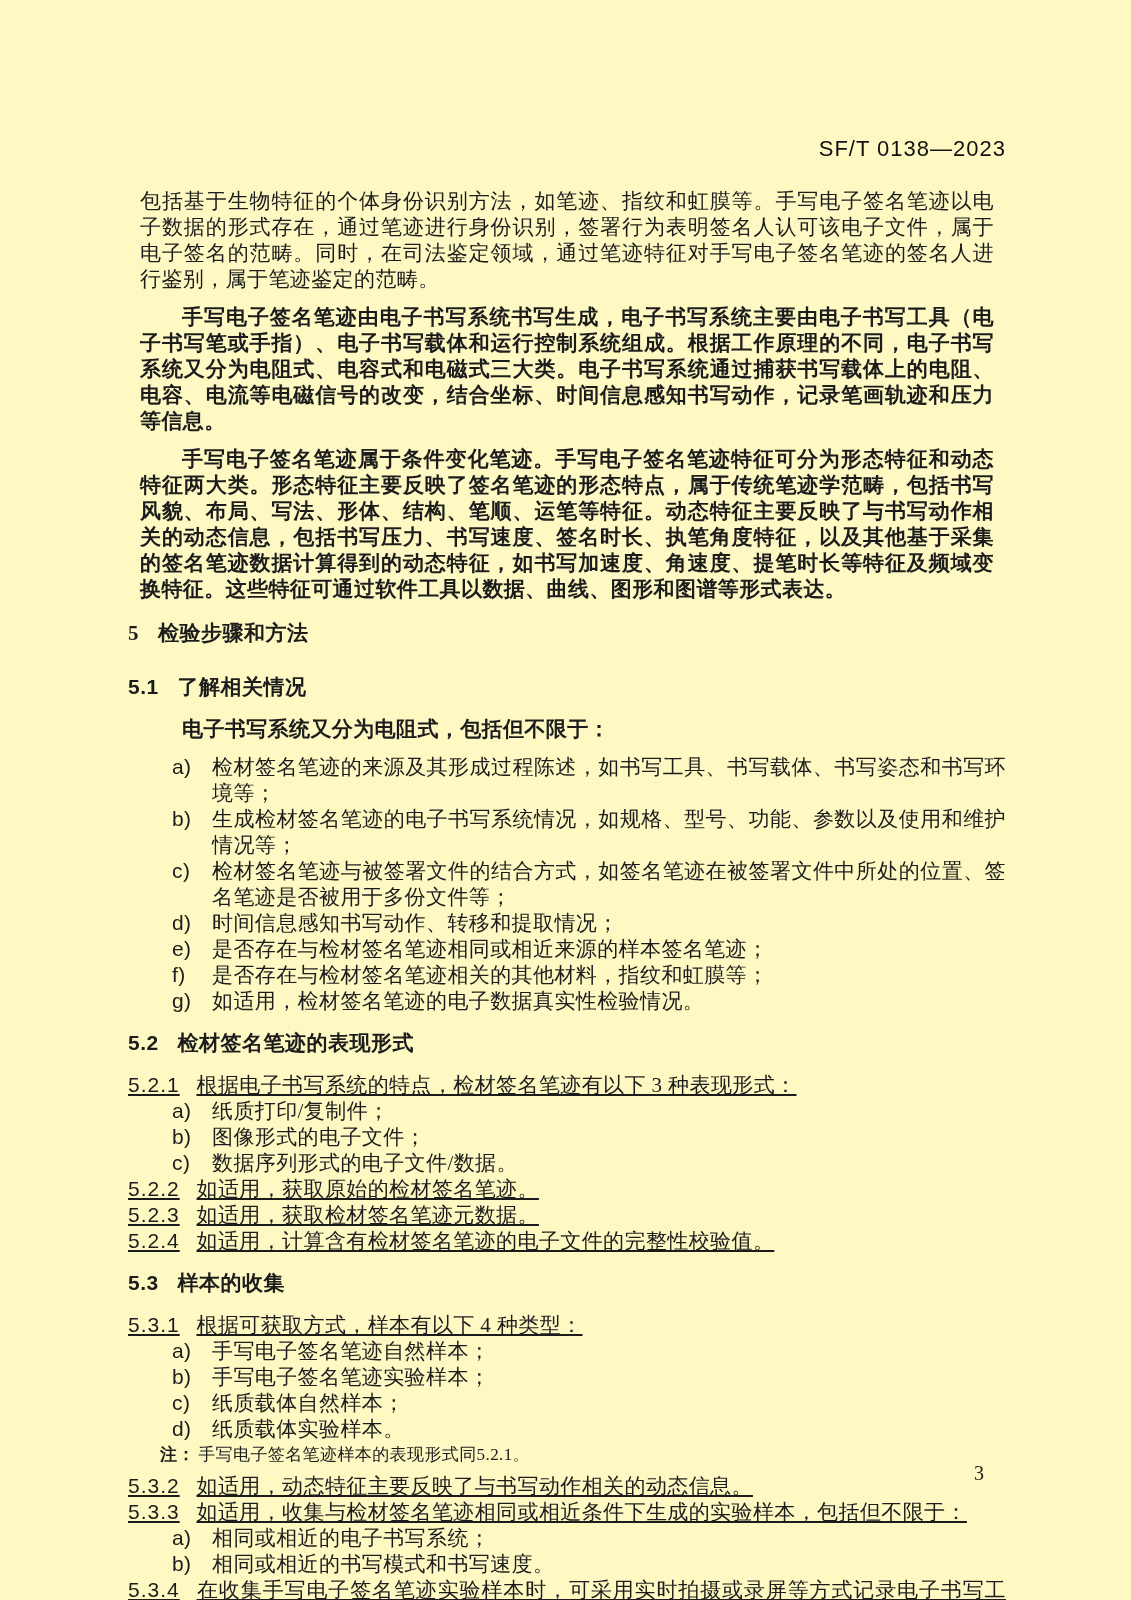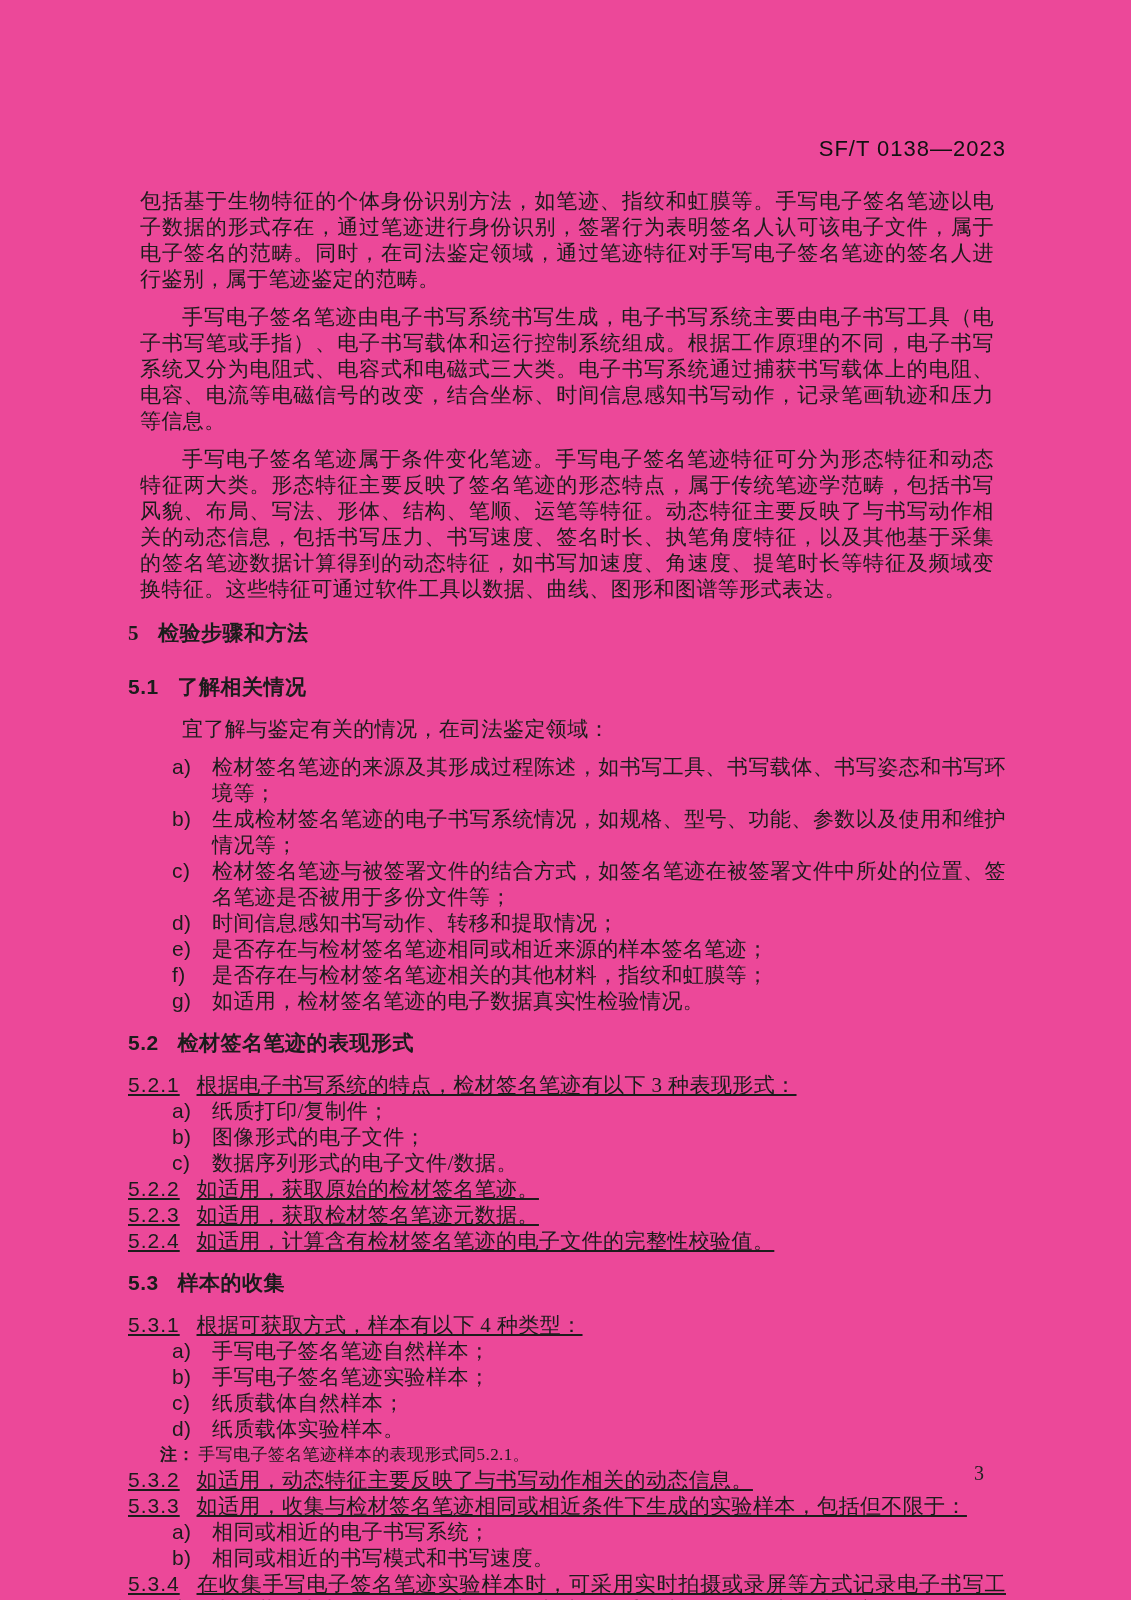--- a/index.html
+++ b/index.html
@@ -5,21 +5,21 @@
   html, body {
     margin: 0;
     padding: 0;
     background: #e8e8e8;
   }
   .page {
     position: relative;
     width: 1131px;
     height: 1600px;
     margin: 0 auto;
-    background: #ec4899;
+    background: #fef9c3;
     color: #1c1c1c;
     overflow: hidden;
   }
   .doc-header {
     position: absolute;
     top: 136px;
     left: 128px;
     width: 878px;
     text-align: right;
   }
@@ -39,20 +39,21 @@
     font-size: 21px;
     line-height: 26px;
     text-align: justify;
     letter-spacing: 0.4px;
   }
   .para {
     margin: 12px;
   }
   .para.indent {
     text-indent: 2em;
+    font-weight: bold;
   }
   .heading1 {
     margin-top: 18px;
     margin-bottom: 28px;
     font-family: Liberation Serif, serif;
     font-weight: bold;
     font-size: 21px;
     letter-spacing: 0.5px;
   }
   .heading2 {
@@ -79,21 +80,21 @@
     margin: 0 0 0 84px;
     position: relative;
   }
   .list-item .list-label {
     position: absolute;
     left: -40px;
     top: 0;
     font-family: "Liberation Sans", "DejaVu Sans", sans-serif;
   }
   .note {
-    margin: 0 0 0 32px;
+    margin: 0 0 6px 32px;
     font-size: 17px;
     line-height: 25px;
   }
   .note .note-label {
     font-family: "Liberation Sans", "DejaVu Sans", sans-serif;
     font-weight: bold;
     margin-right: 0.2em;
   }
   .doc-footer {
     position: absolute;
@@ -116,21 +117,21 @@
   <div class="doc-header">
     <span class="doc-number">SF/T 0138—2023</span>
   </div>
 
   <main class="content" id="content">
       <p class="para">包括基于生物特征的个体身份识别方法，如笔迹、指纹和虹膜等。手写电子签名笔迹以电子数据的形式存在，通过笔迹进行身份识别，签署行为表明签名人认可该电子文件，属于电子签名的范畴。同时，在司法鉴定领域，通过笔迹特征对手写电子签名笔迹的签名人进行鉴别，属于笔迹鉴定的范畴。</p>
       <p class="para indent">手写电子签名笔迹由电子书写系统书写生成，电子书写系统主要由电子书写工具（电子书写笔或手指）、电子书写载体和运行控制系统组成。根据工作原理的不同，电子书写系统又分为电阻式、电容式和电磁式三大类。电子书写系统通过捕获书写载体上的电阻、电容、电流等电磁信号的改变，结合坐标、时间信息感知书写动作，记录笔画轨迹和压力等信息。</p>
       <p class="para indent">手写电子签名笔迹属于条件变化笔迹。手写电子签名笔迹特征可分为形态特征和动态特征两大类。形态特征主要反映了签名笔迹的形态特点，属于传统笔迹学范畴，包括书写风貌、布局、写法、形体、结构、笔顺、运笔等特征。动态特征主要反映了与书写动作相关的动态信息，包括书写压力、书写速度、签名时长、执笔角度特征，以及其他基于采集的签名笔迹数据计算得到的动态特征，如书写加速度、角速度、提笔时长等特征及频域变换特征。这些特征可通过软件工具以数据、曲线、图形和图谱等形式表达。</p>
       <div class="heading1"><span class="h-num">5</span><span class="h-title">检验步骤和方法</span></div>
       <div class="heading2"><span class="h-num">5.1</span><span class="h-title">了解相关情况</span></div>
-      <p class="para indent">宜了解与鉴定有关的情况，在司法鉴定领域：</p>
+      <p class="para indent">电子书写系统又分为电阻式，包括但不限于：</p>
       <div class="list-item"><span class="list-label">a)</span><span class="list-text">检材签名笔迹的来源及其形成过程陈述，如书写工具、书写载体、书写姿态和书写环境等；</span></div>
       <div class="list-item"><span class="list-label">b)</span><span class="list-text">生成检材签名笔迹的电子书写系统情况，如规格、型号、功能、参数以及使用和维护情况等；</span></div>
       <div class="list-item"><span class="list-label">c)</span><span class="list-text">检材签名笔迹与被签署文件的结合方式，如签名笔迹在被签署文件中所处的位置、签名笔迹是否被用于多份文件等；</span></div>
       <div class="list-item"><span class="list-label">d)</span><span class="list-text">时间信息感知书写动作、转移和提取情况；</span></div>
       <div class="list-item"><span class="list-label">e)</span><span class="list-text">是否存在与检材签名笔迹相同或相近来源的样本签名笔迹；</span></div>
       <div class="list-item"><span class="list-label">f)</span><span class="list-text">是否存在与检材签名笔迹相关的其他材料，指纹和虹膜等；</span></div>
       <div class="list-item"><span class="list-label">g)</span><span class="list-text">如适用，检材签名笔迹的电子数据真实性检验情况。</span></div>
       <div class="heading2"><span class="h-num">5.2</span><span class="h-title">检材签名笔迹的表现形式</span></div>
       <p class="clause"><span class="clause-num">5.2.1</span><span class="clause-text">根据电子书写系统的特点，检材签名笔迹有以下 3 种表现形式：</span></p>
       <div class="list-item"><span class="list-label">a)</span><span class="list-text">纸质打印/复制件；</span></div>

